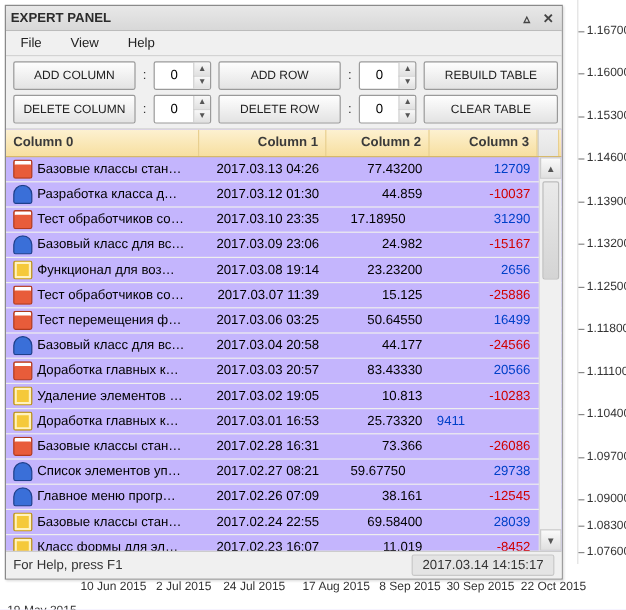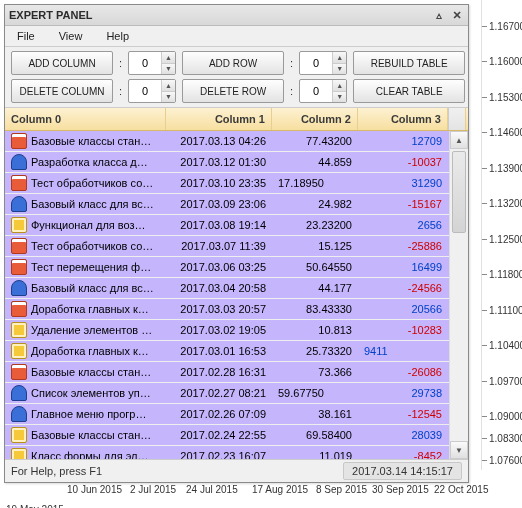--- a/index.html
+++ b/index.html
@@ -188,21 +188,21 @@
             <div class="td c1" style="text-align:right">2017.03.12 01:30</div>
             <div class="td c2" style="text-align:right">44.859</div>
             <div class="td c3 neg" style="text-align:right">-10037</div>
           </div>
           <div class="rowline">
             <div class="td c0">
               <span class="ico a"></span>
               <span>Тест обработчиков со…</span>
             </div>
             <div class="td c1" style="text-align:right">2017.03.10 23:35</div>
-            <div class="td c2" style="text-align:left">17.18950</div>
+            <div class="td c2" style="text-align:center">17.18950</div>
             <div class="td c3 pos" style="text-align:right">31290</div>
           </div>
           <div class="rowline">
             <div class="td c0">
               <span class="ico b"></span>
               <span>Базовый класс для вс…</span>
             </div>
             <div class="td c1" style="text-align:right">2017.03.09 23:06</div>
             <div class="td c2" style="text-align:right">24.982</div>
             <div class="td c3 neg" style="text-align:right">-15167</div>
@@ -278,21 +278,21 @@
             <div class="td c1" style="text-align:right">2017.02.28 16:31</div>
             <div class="td c2" style="text-align:right">73.366</div>
             <div class="td c3 neg" style="text-align:right">-26086</div>
           </div>
           <div class="rowline">
             <div class="td c0">
               <span class="ico b"></span>
               <span>Список элементов уп…</span>
             </div>
             <div class="td c1" style="text-align:right">2017.02.27 08:21</div>
-            <div class="td c2" style="text-align:left">59.67750</div>
+            <div class="td c2" style="text-align:center">59.67750</div>
             <div class="td c3 pos" style="text-align:right">29738</div>
           </div>
           <div class="rowline">
             <div class="td c0">
               <span class="ico b"></span>
               <span>Главное меню прогр…</span>
             </div>
             <div class="td c1" style="text-align:right">2017.02.26 07:09</div>
             <div class="td c2" style="text-align:right">38.161</div>
             <div class="td c3 neg" style="text-align:right">-12545</div>

